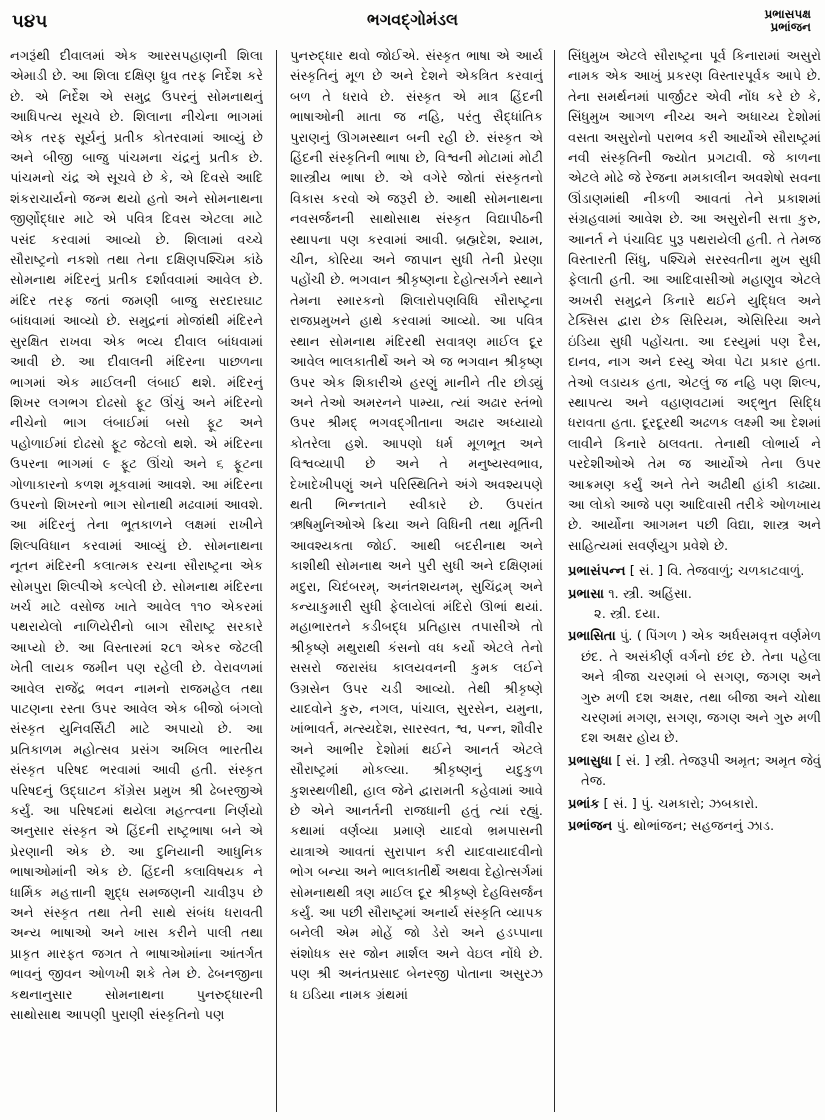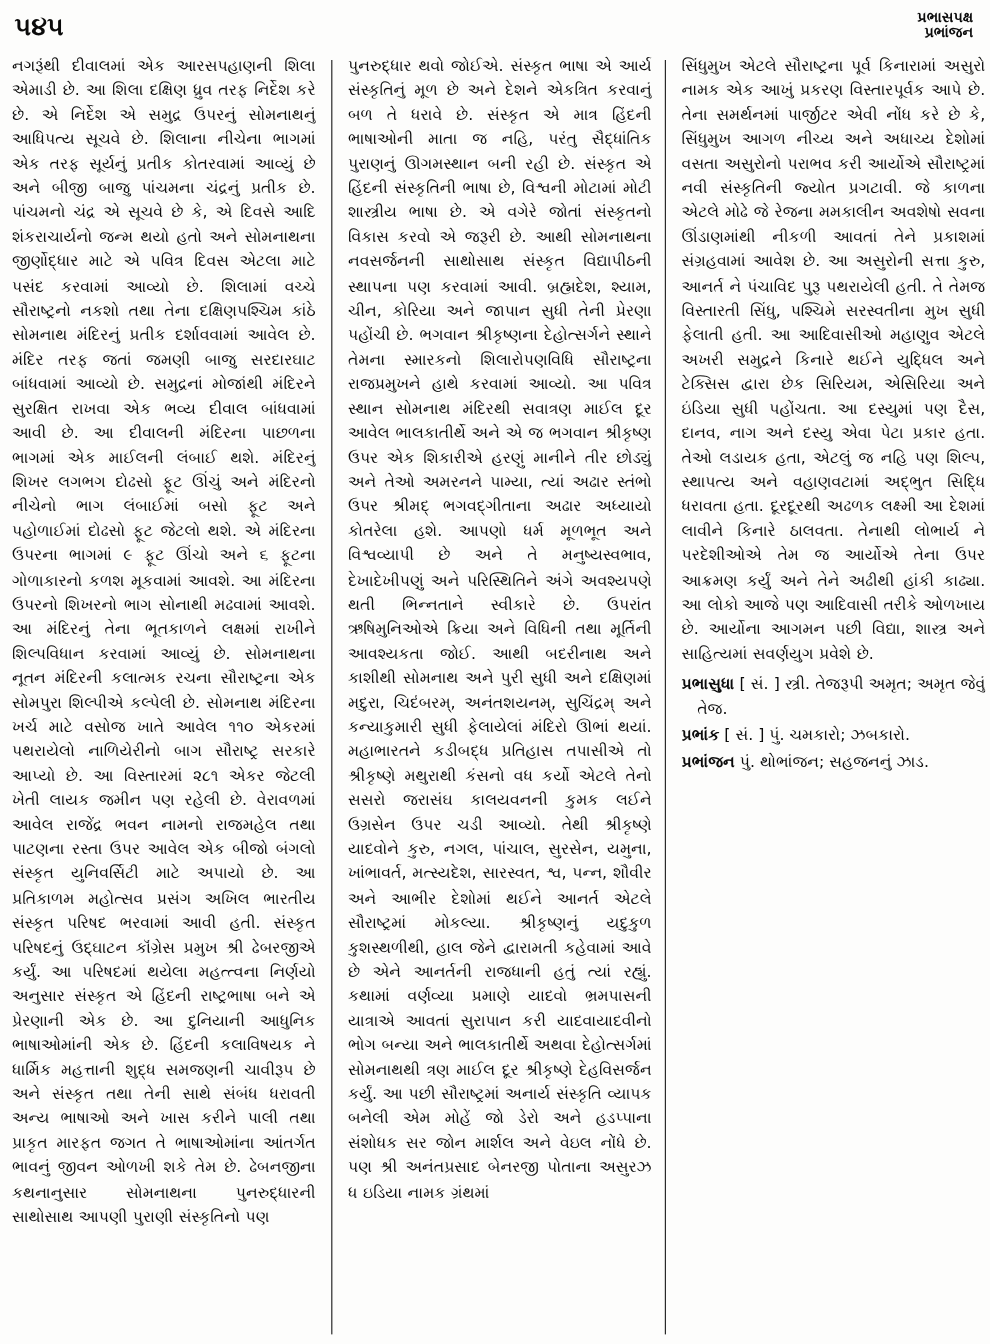--- a/index.html
+++ b/index.html
@@ -22,21 +22,21 @@
     position: absolute;
     top: 8px;
     left: 0;
     width: 825px;
     height: 46px;
   }
   .runhead .folio {
     position: absolute;
     left: 12px;
     top: 2px;
-    font-size: 21px;
+    font-size: 18px;
     font-weight: bold;
     letter-spacing: .2px;
   }
   .runhead .booktitle {
     position: absolute;
     left: 0;
     top: 2px;
     width: 825px;
     text-align: center;
     font-size: 16px;
@@ -113,20 +113,21 @@
   }
   .entry-gap { height: 5px; }
 </style>
 </head>
 <body>
 
 <div class="page">
 
   <div class="runhead">
     <div class="folio">૫૪૫</div>
+    <div class="booktitle">ભગવદ્ગોમંડલ</div>
     <div class="guides">
       <div>પ્રભાસપક્ષ</div>
       <div>પ્રભાંજન</div>
     </div>
   </div>
 
   <div class="cols">
 
     <div class="rule rule-1"></div>
     <div class="rule rule-2"></div>
@@ -137,22 +138,35 @@
 
     <div class="col col-2">
       <p class="para cont">પુનરુદ્ધાર થવો જોઈએ. સંસ્કૃત ભાષા એ આર્ય સંસ્કૃતિનું મૂળ છે અને દેશને એકત્રિત કરવાનું બળ તે ધરાવે છે. સંસ્કૃત એ માત્ર હિંદની ભાષાઓની માતા જ નહિ, પરંતુ સૈદ્ધાંતિક પુરાણનું ઊગમસ્થાન બની રહી છે. સંસ્કૃત એ હિંદની સંસ્કૃતિની ભાષા છે, વિશ્વની મોટામાં મોટી શાસ્ત્રીય ભાષા છે. એ વગેરે જોતાં સંસ્કૃતનો વિકાસ કરવો એ જરૂરી છે. આથી સોમનાથના નવસર્જનની સાથોસાથ સંસ્કૃત વિદ્યાપીઠની સ્થાપના પણ કરવામાં આવી. બ્રહ્મદેશ, શ્યામ, ચીન, કોરિયા અને જાપાન સુધી તેની પ્રેરણા પહોંચી છે. ભગવાન શ્રીકૃષ્ણના દેહોત્સર્ગને સ્થાને તેમના સ્મારકનો શિલારોપણવિધિ સૌરાષ્ટ્રના રાજપ્રમુખને હાથે કરવામાં આવ્યો. આ પવિત્ર સ્થાન સોમનાથ મંદિરથી સવાત્રણ માઈલ દૂર આવેલ ભાલકાતીર્થે અને એ જ ભગવાન શ્રીકૃષ્ણ ઉપર એક શિકારીએ હરણું માનીને તીર છોડ્યું અને તેઓ અમરનને પામ્યા, ત્યાં અઢાર સ્તંભો ઉપર શ્રીમદ્ ભગવદ્ગીતાના અઢાર અધ્યાયો કોતરેલા હશે. આપણો ધર્મ મૂળભૂત અને વિશ્વવ્યાપી છે અને તે મનુષ્યસ્વભાવ, દેખાદેખીપણું અને પરિસ્થિતિને અંગે અવશ્યપણે થતી ભિન્નતાને સ્વીકારે છે. ઉપરાંત ઋષિમુનિઓએ ક્રિયા અને વિધિની તથા મૂર્તિની આવશ્યકતા જોઈ. આથી બદરીનાથ અને કાશીથી સોમનાથ અને પુરી સુધી અને દક્ષિણમાં મદુરા, ચિદંબરમ્, અનંતશયનમ્, સુચિંદ્રમ્ અને કન્યાકુમારી સુધી ફેલાયેલાં મંદિરો ઊભાં થયાં. મહાભારતને કડીબદ્ધ પ્રતિહાસ તપાસીએ તો શ્રીકૃષ્ણે મથુરાથી કંસનો વધ કર્યો એટલે તેનો સસરો જરાસંઘ કાલયવનની કુમક લઈને ઉગ્રસેન ઉપર ચડી આવ્યો. તેથી શ્રીકૃષ્ણે યાદવોને કુરુ, નગલ, પાંચાલ, સુરસેન, યમુના, ખાંભાવર્ત, મત્સ્યદેશ, સારસ્વત, શ્વ, પન્ન, શૌવીર અને આભીર દેશોમાં થઈને આનર્ત એટલે સૌરાષ્ટ્રમાં મોકલ્યા. શ્રીકૃષ્ણનું યદુકુળ કુશસ્થળીથી, હાલ જેને દ્વારામતી કહેવામાં આવે છે એને આનર્તની રાજધાની હતું ત્યાં રહ્યું. કથામાં વર્ણવ્યા પ્રમાણે યાદવો ભ્રમપાસની યાત્રાએ આવતાં સુરાપાન કરી યાદવાયાદવીનો ભોગ બન્યા અને ભાલકાતીર્થે અથવા દેહોત્સર્ગમાં સોમનાથથી ત્રણ માઈલ દૂર શ્રીકૃષ્ણે દેહવિસર્જન કર્યું. આ પછી સૌરાષ્ટ્રમાં અનાર્ય સંસ્કૃતિ વ્યાપક બનેલી એમ મોહેં જો ડેરો અને હડપ્પાના સંશોધક સર જોન માર્શલ અને વેઇલ નોંધે છે. પણ શ્રી અનંતપ્રસાદ બેનરજી પોતાના અસુરઝ ધ ઇડિયા નામક ગ્રંથમાં</p>
     </div>
 
     <div class="col col-3">
       <p class="para cont">સિંધુમુખ એટલે સૌરાષ્ટ્રના પૂર્વ કિનારામાં અસુરો નામક એક આખું પ્રકરણ વિસ્તારપૂર્વક આપે છે. તેના સમર્થનમાં પાર્જીટર એવી નોંધ કરે છે કે, સિંધુમુખ આગળ નીચ્ય અને અધાચ્ય દેશોમાં વસતા અસુરોનો પરાભવ કરી આર્યોએ સૌરાષ્ટ્રમાં નવી સંસ્કૃતિની જ્યોત પ્રગટાવી. જે કાળના એટલે મોઢે જે રેજના મમકાલીન અવશેષો સવના ઊંડાણમાંથી નીકળી આવતાં તેને પ્રકાશમાં સંગ્રહવામાં આવેશ છે. આ અસુરોની સત્તા કુરુ, આનર્ત ને પંચાવિદ પુરૂ પથરાયેલી હતી. તે તેમજ વિસ્તારતી સિંધુ, પશ્ચિમે સરસ્વતીના મુખ સુધી ફેલાતી હતી. આ આદિવાસીઓ મહાણુવ એટલે અખરી સમુદ્રને કિનારે થઈને યુદ્ધિલ અને ટેક્સિસ દ્વારા છેક સિરિયમ, એસિરિયા અને ઇંડિયા સુધી પહોંચતા. આ દસ્યુમાં પણ દૈસ, દાનવ, નાગ અને દસ્યુ એવા પેટા પ્રકાર હતા. તેઓ લડાયક હતા, એટલું જ નહિ પણ શિલ્પ, સ્થાપત્ય અને વહાણવટામાં અદ્ભુત સિદ્ધિ ધરાવતા હતા. દૂરદૂરથી અઢળક લક્ષ્મી આ દેશમાં લાવીને કિનારે ઠાલવતા. તેનાથી લોભાર્ય ને પરદેશીઓએ તેમ જ આર્યોએ તેના ઉપર આક્રમણ કર્યું અને તેને અઢીથી હાંકી કાઢ્યા. આ લોકો આજે પણ આદિવાસી તરીકે ઓળખાય છે. આર્યોના આગમન પછી વિદ્યા, શાસ્ત્ર અને સાહિત્યમાં સવર્ણયુગ પ્રવેશે છે.</p>
 
       <div class="entry-gap"></div>
 
+      <div class="entry">
+        <span class="hw">પ્રભાસંપન્ન</span>
+        <span>[ સં. ] વિ. તેજવાળું; ચળકાટવાળું.</span>
+      </div>
 
+      <div class="entry">
+        <span class="hw">પ્રભાસા</span>
+        <span>૧. સ્ત્રી. અહિંસા.</span>
+        <span class="sub">૨. સ્ત્રી. દયા.</span>
+      </div>
 
+      <div class="entry">
+        <span class="hw">પ્રભાસિતા</span>
+        <span>પું. ( પિંગળ ) એક અર્ધસમવૃત્ત વર્ણમેળ છંદ. તે અસંકીર્ણ વર્ગનો છંદ છે. તેના પહેલા અને ત્રીજા ચરણમાં બે સગણ, જગણ અને ગુરુ મળી દશ અક્ષર, તથા બીજા અને ચોથા ચરણમાં મગણ, સગણ, જગણ અને ગુરુ મળી દશ અક્ષર હોય છે.</span>
+      </div>
 
       <div class="entry">
         <span class="hw">પ્રભાસુધા</span>
         <span>[ સં. ] સ્ત્રી. તેજરૂપી અમૃત; અમૃત જેવું તેજ.</span>
       </div>
 
 
 
       <div class="entry">
         <span class="hw">પ્રભાંક</span>

